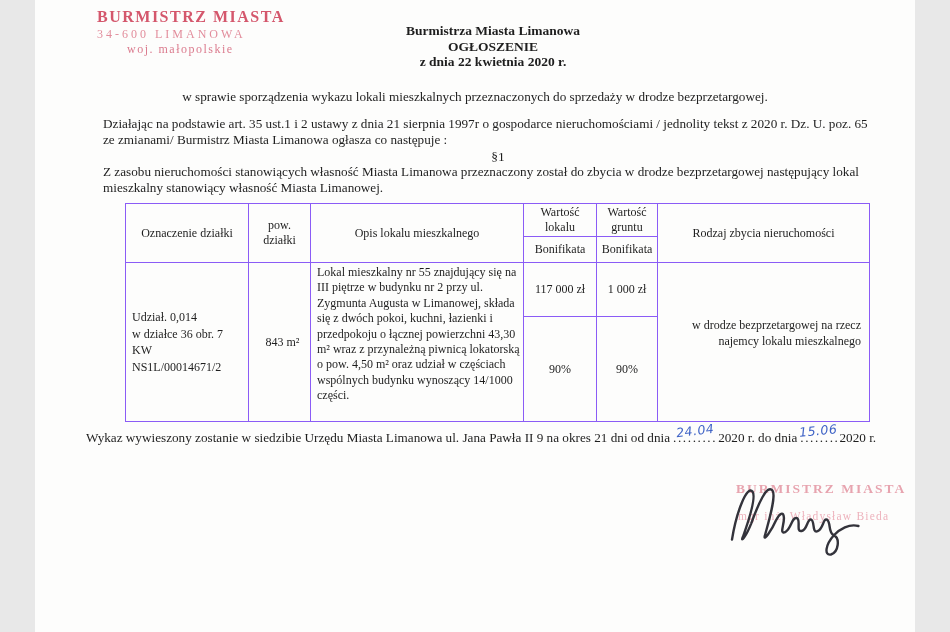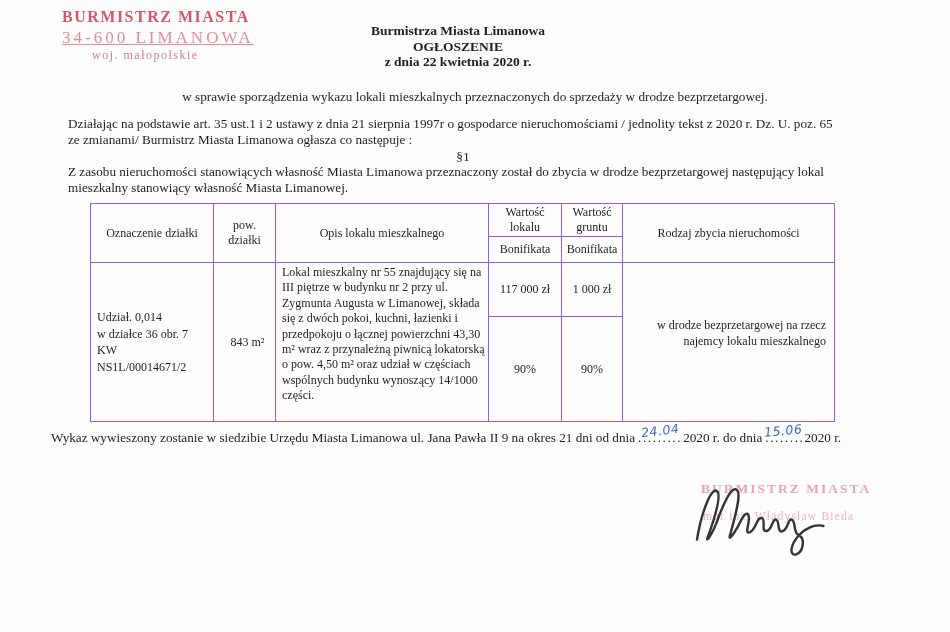--- a/index.html
+++ b/index.html
@@ -1,30 +1,30 @@
 <!DOCTYPE html>
 <html><head>
 <meta charset="utf-8">
 <style>
   html, body { margin:0; padding:0; background:#e8e8e8; }
   .page {
     position: relative;
-    width: 950px;
+    width: 880px;
     height: 632px;
     margin: 0 auto;
     background: #fdfdfc;
     font-family: "Liberation Serif", "DejaVu Serif", serif;
     color: #1e1e1e;
     overflow: hidden;
   }
 
   
   .stamp-tl { position:absolute; left:62px; top:8px; line-height:1.15; }
   .stamp-tl .l1 { font-size:16px; font-weight:bold; letter-spacing:1.5px; color:#d4576c; }
-  .stamp-tl .l2 { font-size:17px; letter-spacing:3px; color:#e28d9c; margin-top:2px;text-decoration:underline; }
+  .stamp-tl .l2 { font-size:12px; letter-spacing:3px; color:#e28d9c; margin-top:2px; }
   .stamp-tl .l3 { font-size:12px; letter-spacing:1.5px; color:#db7b8e; margin-left:30px; margin-top:1px; }
 
   
   .title-block {
     position:absolute; top:23px; left:0; width:916px;
     text-align:center; font-weight:bold; font-size:13.5px; line-height:15.5px;
   }
   .subject {
     position:absolute; top:89px; left:0; width:100%;
     text-align:center; font-size:13.2px;

